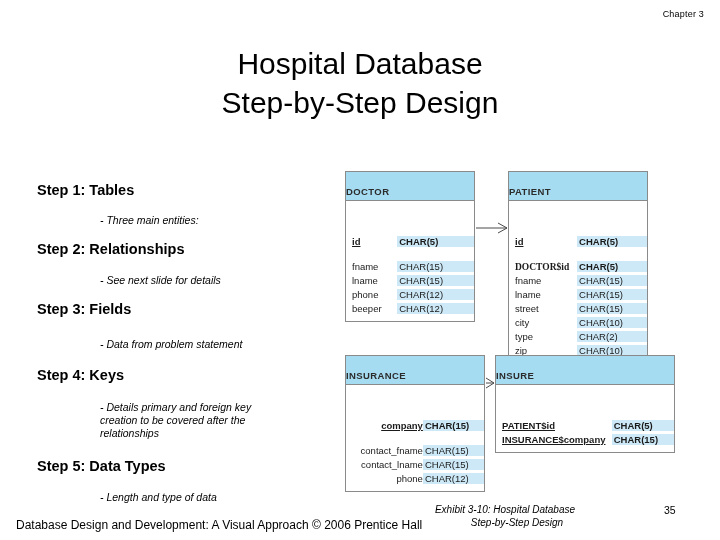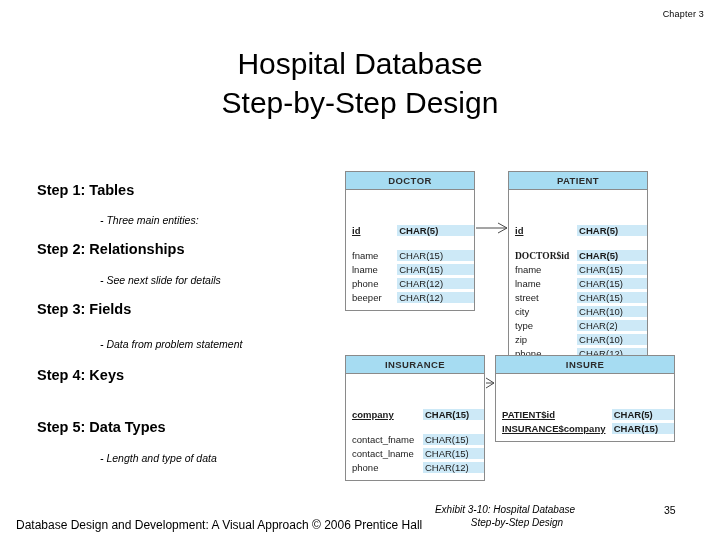--- a/index.html
+++ b/index.html
@@ -95,26 +95,26 @@
   .tbl {
     position: absolute;
     background: #ffffff;
     border: 1px solid #8a8a8a;
     box-sizing: border-box;
     font-size: 9.5px;
   }
   .tbl-title {
     background: #a6dcf2;
     border-bottom: 1px solid #8a8a8a;
-    text-align: center;
+    text-align: left;
     font-size: 9.5px;
     font-weight: bold;
     color: #2b2b2b;
     letter-spacing: 0.4px;
-    padding: 3px 0 3px;
+    padding: 14px 0 3px;
     box-sizing: border-box;
   }
   .tbl-body {
     padding: 3px 0 4px;
     margin-top: 32px;
   }
   .row {
     display: flex;
     align-items: baseline;
     height: 14px;
@@ -158,21 +158,21 @@
   
   #tbl-doctor { left: 345px; top: 171px; width: 130px; }
   #tbl-doctor .fld { width: 52px; }
   #tbl-doctor .typ { width: 78px; }
 
   #tbl-patient { left: 508px; top: 171px; width: 140px; }
   #tbl-patient .fld { width: 69px; }
   #tbl-patient .typ { width: 71px; }
 
   #tbl-insurance { left: 345px; top: 355px; width: 140px; }
-  #tbl-insurance .fld { width: 78px; }
+  #tbl-insurance .fld { width: 78px; text-align: right; }
   #tbl-insurance .typ { width: 62px; }
 
   #tbl-insure { left: 495px; top: 355px; width: 180px; }
   #tbl-insure .fld { width: 117px; }
   #tbl-insure .typ { width: 63px; }
 
   
   #connectors {
     position: absolute;
     left: 0; top: 0;
@@ -238,20 +238,25 @@
 
     <div class="step-head">Step 3: Fields</div>
     <div class="gap-e"></div>
     <div class="step-sub">
       <span>- Data from problem statement</span>
     </div>
     <div class="gap-f"></div>
 
     <div class="step-head">Step 4: Keys</div>
     <div class="gap-g"></div>
+    <div class="step-sub">
+      <span>-  Details primary and foreign key</span><br>
+      <span>creation to be covered after the</span><br>
+      <span>relationships</span>
+    </div>
     <div class="gap-h"></div>
 
     <div class="step-head">Step 5: Data Types</div>
     <div class="gap-i"></div>
     <div class="step-sub">
       <span>- Length and type of data</span>
     </div>
   </div>
 
   <div class="er-area">

